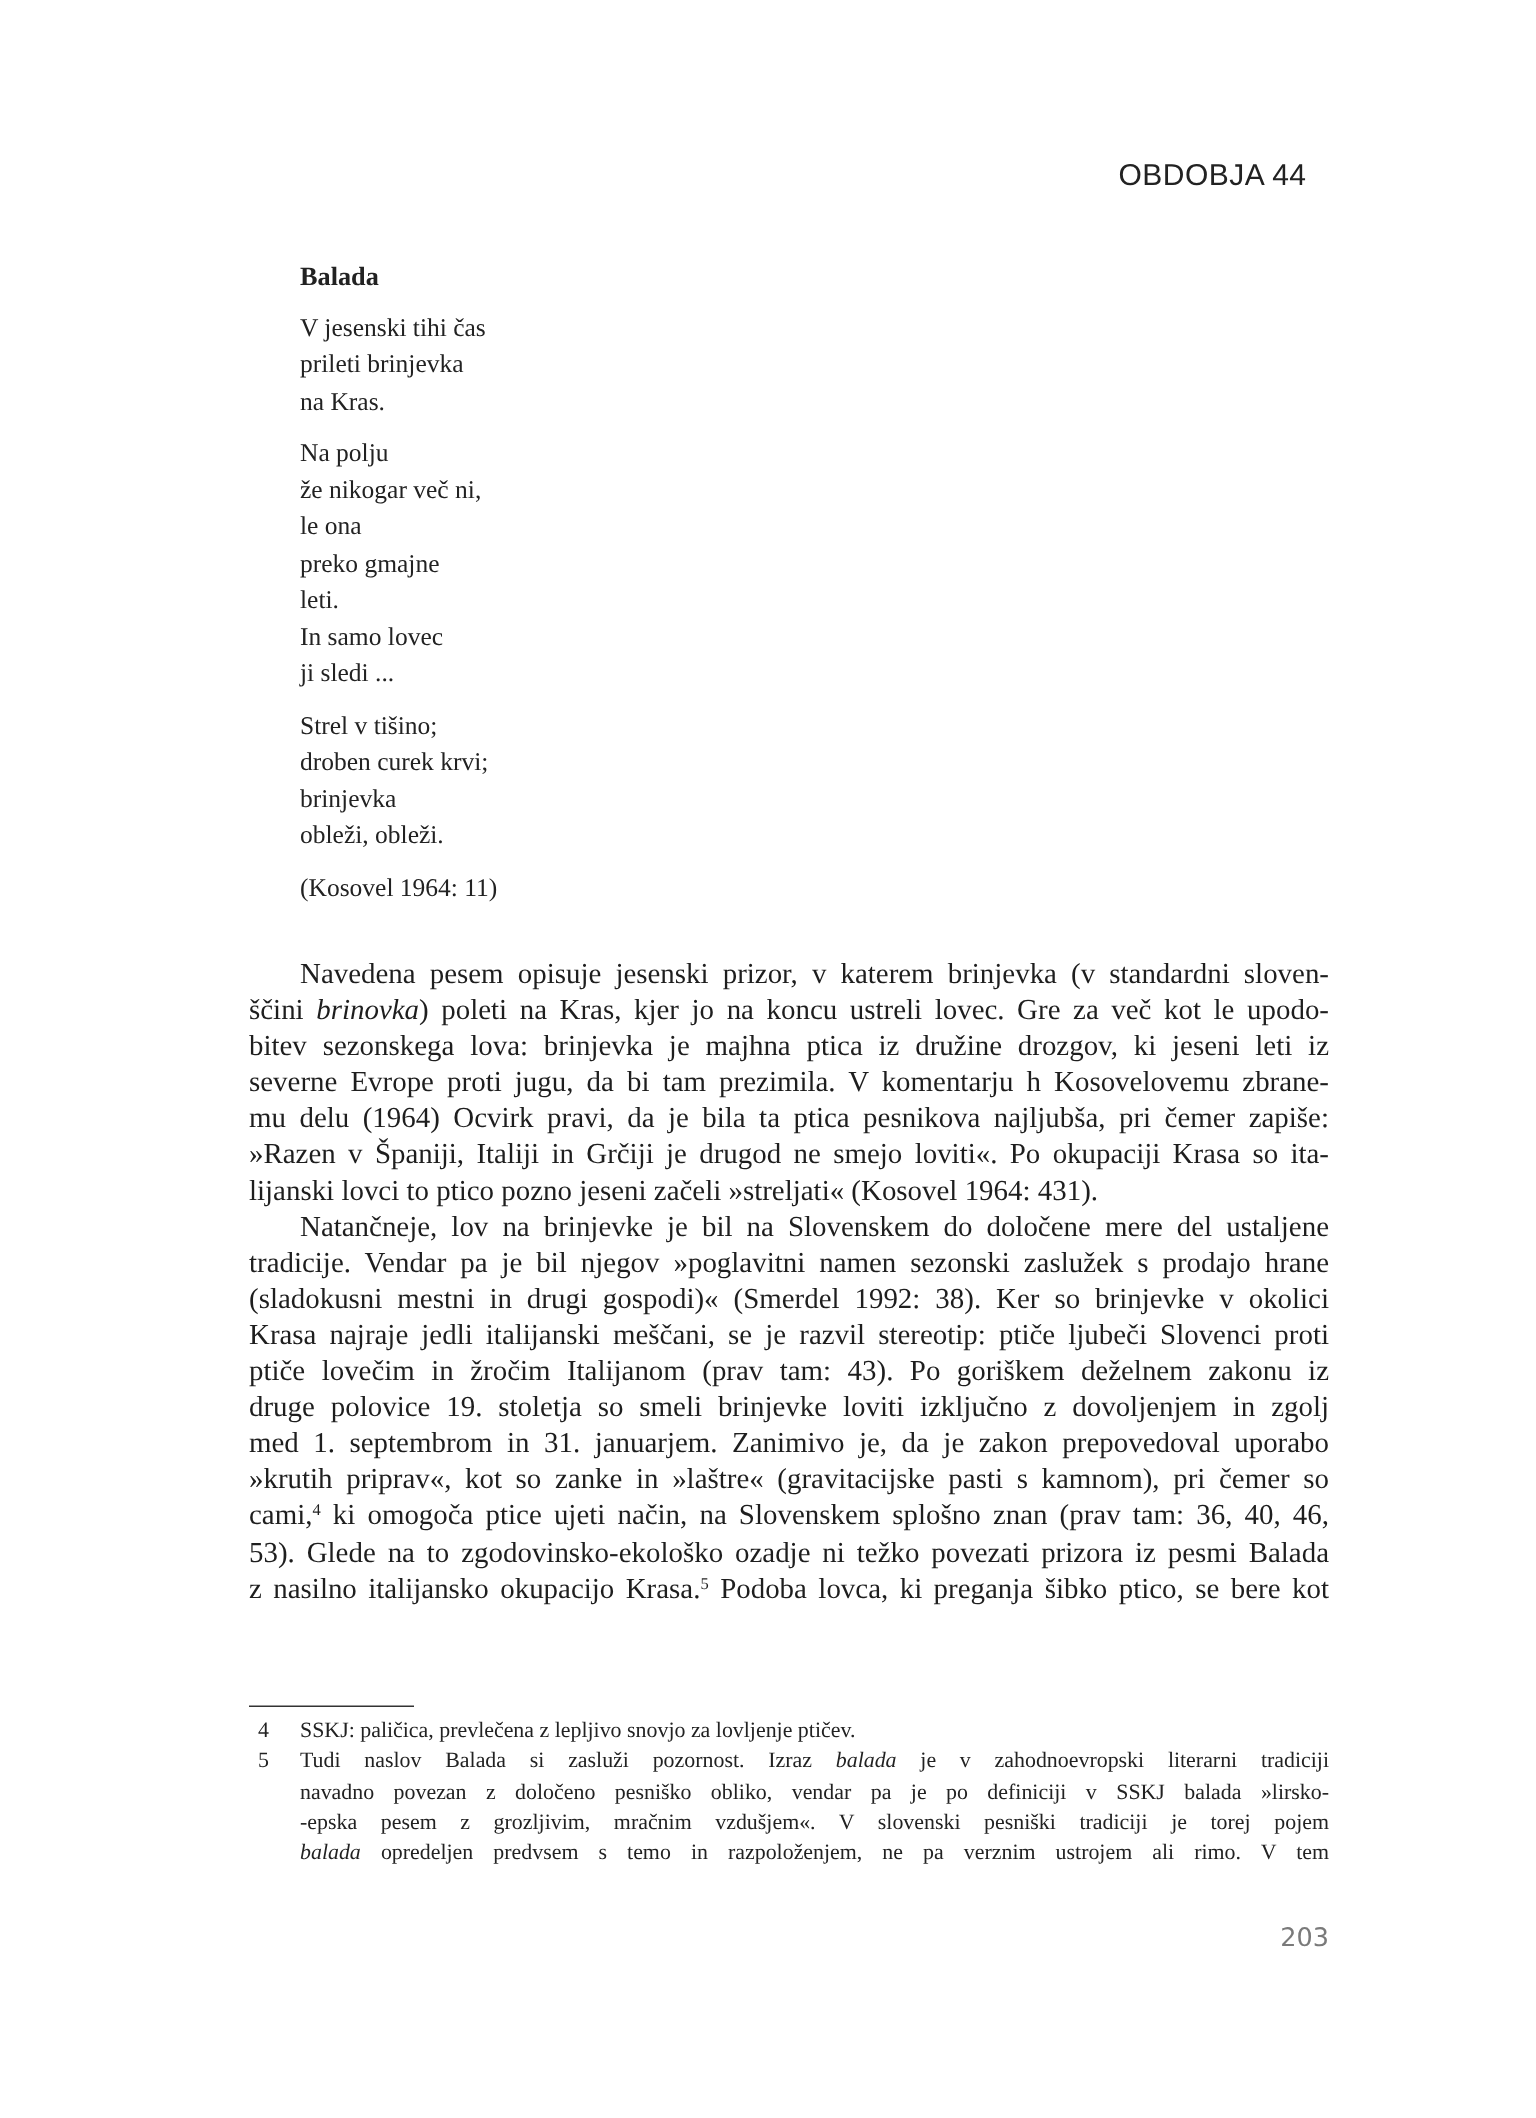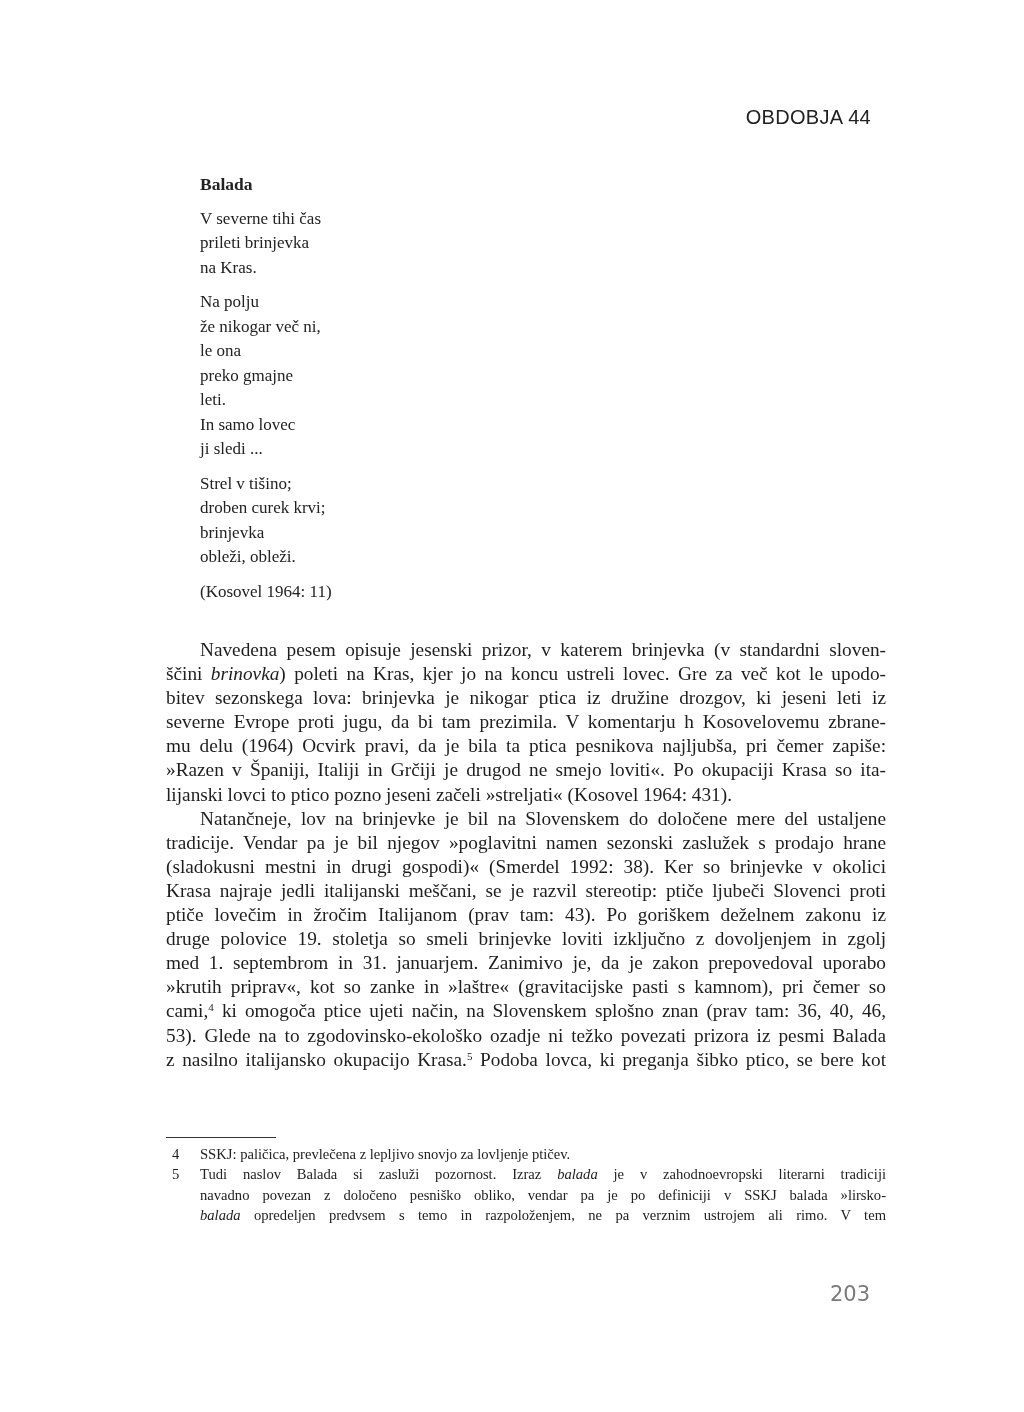--- a/index.html
+++ b/index.html
@@ -25,34 +25,34 @@
   .footnote-rule { position: absolute; left: 166px; top: 1137px; width: 110px; height: 0; border-top: 1px solid #333; }
   .footnotes {
     position: absolute; left: 166px; top: 1144px; width: 720px;
     font-family: "Liberation Serif", serif; font-size: 14.6px; line-height: 20.3px; color: #222;
   }
   .fn { display: flex; }
   .fn-num { width: 28px; padding-left: 6px; flex: none; }
   .fn-body { flex: 1; }
   .fn-body .line { text-align: justify; }
   .page-number {
-    position: absolute; top: 1282px; right: 154px;
-    font-family: "DejaVu Sans", sans-serif; font-size: 21px; color: #7a7a7a;
+    position: absolute; top: 1282px; right: 138px;
+    font-family: "DejaVu Sans", sans-serif; font-size: 17px; color: #7a7a7a;
   }
   sup { font-size: 11px; line-height: 0; vertical-align: 6px; }
 </style>
 </head>
 <body>
 
 <div class="running-head">OBDOBJA 44</div>
 
 <div class="poem">
   <div class="poem-title">Balada</div>
   <div class="stanza">
-    <div>V severne tihi čas</div>
+    <div>V jesenski tihi čas</div>
     <div>prileti brinjevka</div>
     <div>na Kras.</div>
   </div>
   <div class="stanza">
     <div>Na polju</div>
     <div>že nikogar več ni,</div>
     <div>le ona</div>
     <div>preko gmajne</div>
     <div>leti.</div>
     <div>In samo lovec</div>
@@ -64,21 +64,21 @@
     <div>brinjevka</div>
     <div>obleži, obleži.</div>
   </div>
   <div class="poem-source">(Kosovel 1964: 11)</div>
 </div>
 
 <div class="body-text">
   <div>
     <span class="line" style="text-indent:34px">Navedena pesem opisuje jesenski prizor, v katerem brinjevka (v standardni sloven-</span>
     <span class="line"><span>ščini </span><em>brinovka</em><span>) poleti na Kras, kjer jo na koncu ustreli lovec. Gre za več kot le upodo-</span></span>
-    <span class="line">bitev sezonskega lova: brinjevka je nikogar ptica iz družine drozgov, ki jeseni leti iz</span>
+    <span class="line">bitev sezonskega lova: brinjevka je majhna ptica iz družine drozgov, ki jeseni leti iz</span>
     <span class="line">severne Evrope proti jugu, da bi tam prezimila. V komentarju h Kosovelovemu zbrane-</span>
     <span class="line">mu delu (1964) Ocvirk pravi, da je bila ta ptica pesnikova najljubša, pri čemer zapiše:</span>
     <span class="line">»Razen v Španiji, Italiji in Grčiji je drugod ne smejo loviti«. Po okupaciji Krasa so ita-</span>
     <span class="line last">lijanski lovci to ptico pozno jeseni začeli »streljati« (Kosovel 1964: 431).</span>
   </div>
   <div>
     <span class="line" style="text-indent:34px">Natančneje, lov na brinjevke je bil na Slovenskem do določene mere del ustaljene</span>
     <span class="line">tradicije. Vendar pa je bil njegov »poglavitni namen sezonski zaslužek s prodajo hrane</span>
     <span class="line">(sladokusni mestni in drugi gospodi)« (Smerdel 1992: 38). Ker so brinjevke v okolici</span>
     <span class="line">Krasa najraje jedli italijanski meščani, se je razvil stereotip: ptiče ljubeči Slovenci proti</span>
@@ -97,18 +97,19 @@
 <div class="footnotes">
   <div class="fn">
     <span class="fn-num">4</span>
     <span class="fn-body">SSKJ: paličica, prevlečena z lepljivo snovjo za lovljenje ptičev.</span>
   </div>
   <div class="fn">
     <span class="fn-num">5</span>
     <span class="fn-body">
       <span class="line"><span>Tudi naslov Balada si zasluži pozornost. Izraz </span><em>balada</em><span> je v zahodnoevropski literarni tradiciji</span></span>
       <span class="line">navadno povezan z določeno pesniško obliko, vendar pa je po definiciji v SSKJ balada »lirsko-</span>
+      <span class="line">-epska pesem z grozljivim, mračnim vzdušjem«. V slovenski pesniški tradiciji je torej pojem</span>
       <span class="line"><em>balada</em><span> opredeljen predvsem s temo in razpoloženjem, ne pa verznim ustrojem ali rimo. V tem</span></span>
     </span>
   </div>
 </div>
 
 <div class="page-number">203</div>
 
 </body></html>

